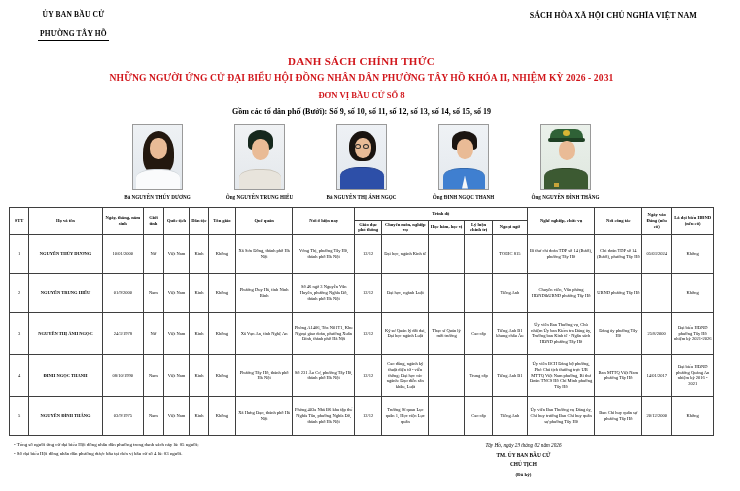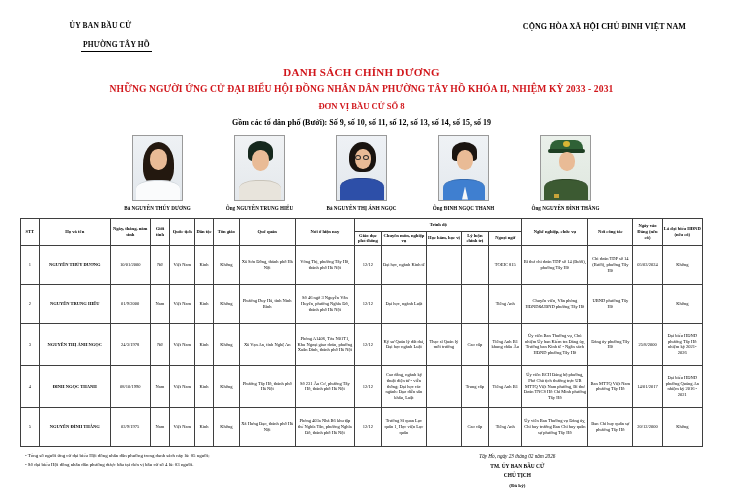--- a/index.html
+++ b/index.html
@@ -4,31 +4,31 @@
 <style>
   * { box-sizing: border-box; }
   html, body {
     margin: 0; padding: 0;
     width: 740px; height: 491px;
     background: #ffffff;
     font-family: "Liberation Serif", serif;
     color: #000000;
     overflow: hidden;
   }
-  .page { position: relative; width: 723px; height: 491px; padding: 11px; }
+  .page { position: relative; width: 723px; height: 491px; padding: 0; }
 
   
   .top-header {
     display: flex; justify-content: space-between;
     padding: 10px 26px 0 38px;
   }
   .org-block { text-align: center; line-height: 1.35; }
   .org-line1 { font-size: 7.5px; font-weight: bold; letter-spacing: .2px; }
   .org-line2 { font-size: 7.5px; font-weight: bold; letter-spacing: .2px;
-               display: inline-block; border-bottom: 1px solid #000; padding: 0 2px 1px; margin-left: 32px; }
+               display: inline-block; border-bottom: 1px solid #000; padding: 0 2px 1px; }
   .nation-block { text-align: center; line-height: 1.4; }
   .nation-line1 { font-size: 8px; font-weight: bold; letter-spacing: .1px; }
   .nation-line2 { font-size: 8px; font-weight: bold; display: inline-block;
                   border-bottom: 1px solid #000; padding: 0 2px 1px; margin-top: 1px; }
 
   
   .titles { text-align: center; margin-top: 11px; line-height: 1.5; }
   .t-main { color: #d1161b; font-size: 11px; font-weight: bold; letter-spacing: .3px; }
   .t-sub  { color: #d1161b; font-size: 9.6px; font-weight: bold; letter-spacing: .1px; margin-top: 2px; }
   .t-unit { color: #d1161b; font-size: 8.6px; font-weight: bold; margin-top: 3px; }
@@ -82,27 +82,27 @@
 <body>
 
 <div class="page">
 
   <div class="top-header">
     <div class="org-block">
       <div class="org-line1">ỦY BAN BẦU CỬ</div>
       <div><span class="org-line2">PHƯỜNG TÂY HỒ</span></div>
     </div>
     <div class="nation-block">
-      <div class="nation-line1">CỘNG HÒA XÃ HỘI CHỦ ĐINH VIỆT NAM</div>
+      <div class="nation-line1">SÁCH HÒA XÃ HỘI CHỦ NGHĨA VIỆT NAM</div>
     </div>
   </div>
 
   <div class="titles">
-    <div class="t-main">DANH SÁCH CHÍNH DƯƠNG</div>
-    <div class="t-sub">NHỮNG NGƯỜI ỨNG CỬ ĐẠI BIỂU HỘI ĐỒNG NHÂN DÂN PHƯỜNG TÂY HỒ KHÓA II, NHIỆM KỲ 2033 - 2031</div>
+    <div class="t-main">DANH SÁCH CHÍNH THỨC</div>
+    <div class="t-sub">NHỮNG NGƯỜI ỨNG CỬ ĐẠI BIỂU HỘI ĐỒNG NHÂN DÂN PHƯỜNG TÂY HỒ KHÓA II, NHIỆM KỲ 2026 - 2031</div>
     <div class="t-unit">ĐƠN VỊ BẦU CỬ SỐ 8</div>
     <div class="t-scope">Gồm các tổ dân phố (Bưởi): Số 9, số 10, số 11, số 12, số 13, số 14, số 15, số 19</div>
   </div>
 
   <div class="photos">
 
     <div class="photo-card">
       <div class="photo-frame">
         <div class="ph-bg" style="background:linear-gradient(#eef1f4,#e2e7ec)"></div>
         <div class="ph-hair" style="left:10px;top:6px;width:31px;height:44px;background:#23180f"></div>

